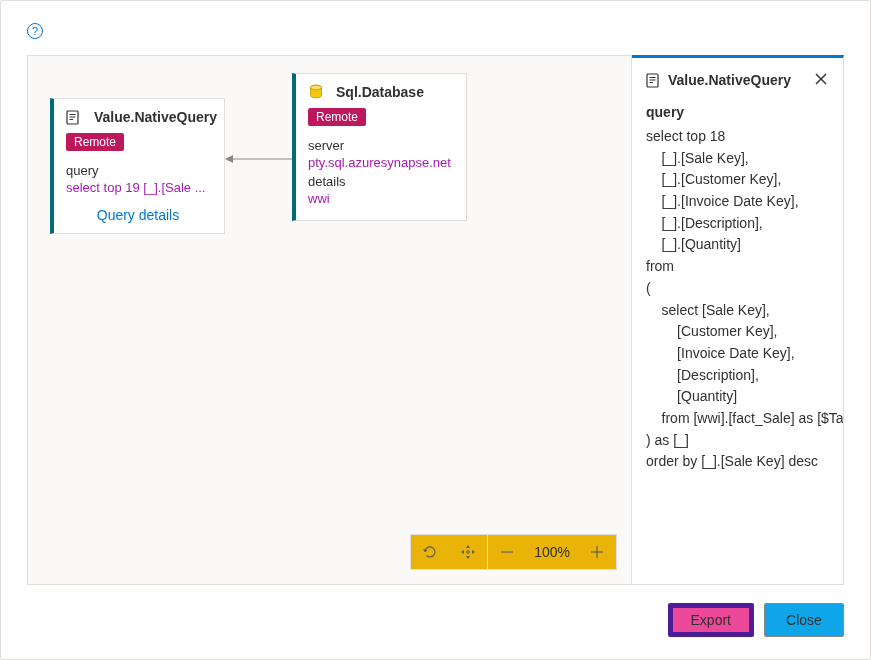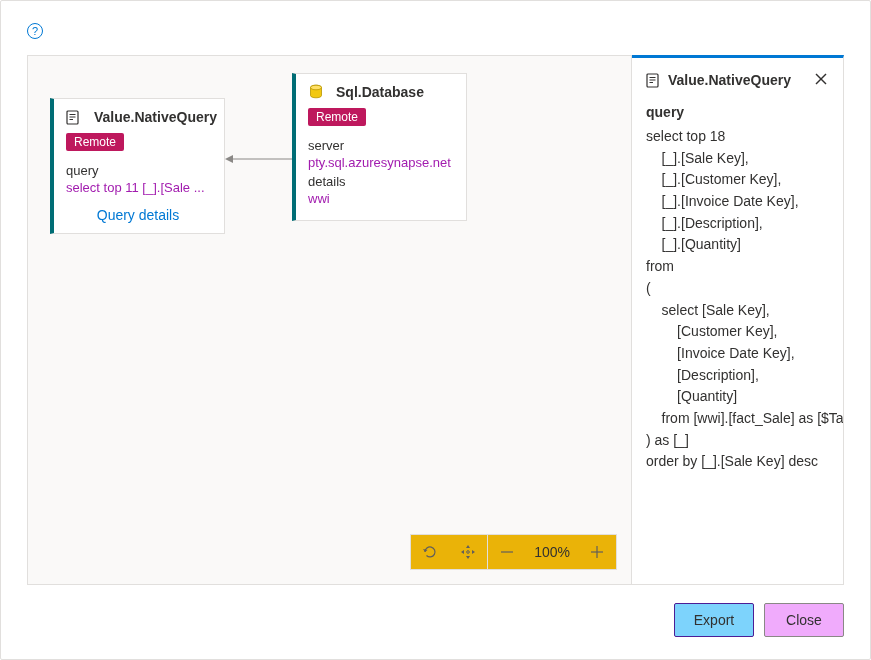--- a/index.html
+++ b/index.html
@@ -202,27 +202,27 @@
   }
   .btn {
     min-width: 80px;
     height: 34px;
     padding: 0 18px;
     font-size: 14px;
     cursor: pointer;
     border-radius: 2px;
   }
   .btn-primary {
-    background: #7dd3fc;
-    border: 1px solid #4c1d95;
+    background: #ec4899;
+    border: 5px solid #4c1d95;
     color: #323130;
     font-weight: 400;
   }
   .btn-secondary {
-    background: #f0abfc;
+    background: #0ea5e9;
     border: 1px solid #8a8886;
     color: #323130;
   }
 </style>
 </head>
 <body>
 
 <div class="dialog">
 
   <div class="title-row">
@@ -238,21 +238,21 @@
           <svg width="16" height="16" viewBox="0 0 16 16">
             <rect x="1" y="2" width="11" height="13" rx="1" fill="none" stroke="#323130" stroke-width="1.2"></rect>
             <line x1="3.5" y1="5.5" x2="9.5" y2="5.5" stroke="#323130" stroke-width="1"></line>
             <line x1="3.5" y1="8" x2="9.5" y2="8" stroke="#323130" stroke-width="1"></line>
             <line x1="3.5" y1="10.5" x2="7" y2="10.5" stroke="#323130" stroke-width="1"></line>
           </svg>
           <span>Value.NativeQuery</span>
         </div>
         <span class="badge">Remote</span>
         <div class="node-field-label">query</div>
-        <div class="node-field-value">select top 11 [_].[Sale ...</div>
+        <div class="node-field-value">select top 19 [_].[Sale ...</div>
         <div class="view-details">Query details</div>
       </div>
 
       <div class="node-card node2">
         <div class="node-header">
           <svg width="16" height="16" viewBox="0 0 16 16">
             <ellipse cx="8" cy="3.5" rx="5.5" ry="2.3" fill="#f2c811" stroke="#b89500" stroke-width="0.8"></ellipse>
             <path d="M2.5 3.5 v8 a5.5 2.3 0 0 0 11 0 v-8" fill="#f2c811" stroke="#b89500" stroke-width="0.8"></path>
             <ellipse cx="8" cy="3.5" rx="5.5" ry="2.3" fill="#ffe066" stroke="#b89500" stroke-width="0.8"></ellipse>
           </svg>

